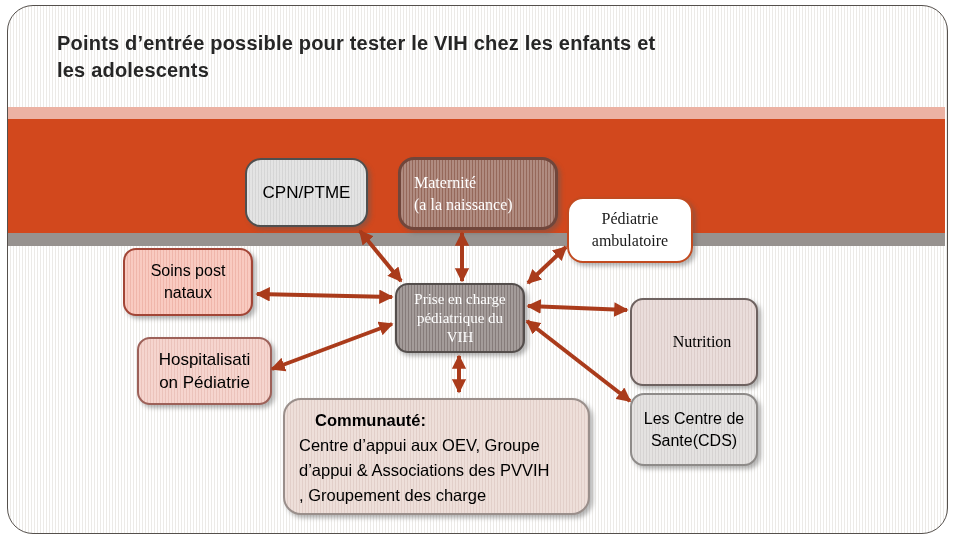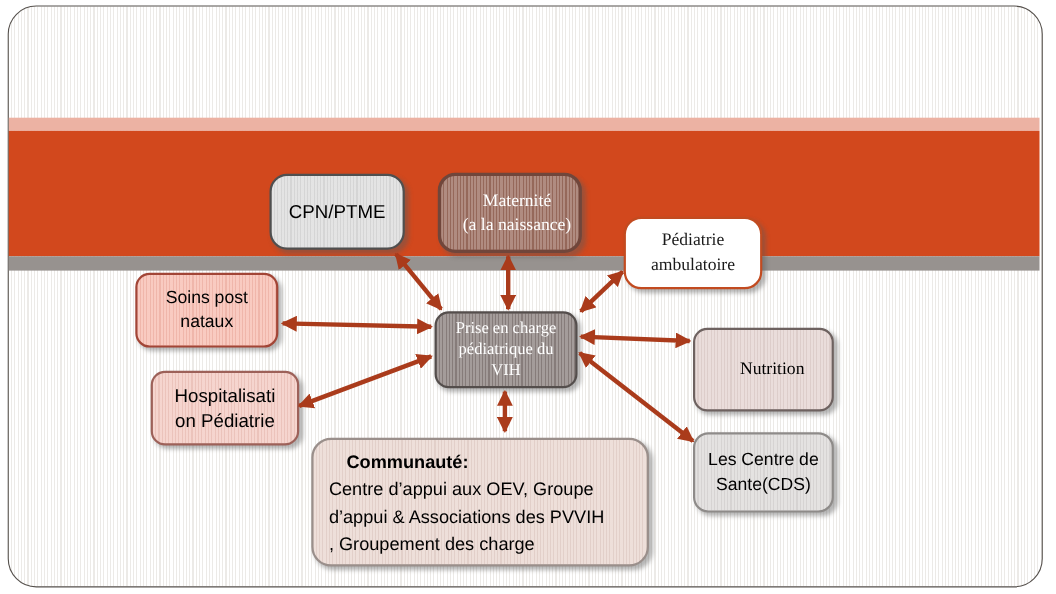--- a/index.html
+++ b/index.html
@@ -20,34 +20,34 @@
   .strip-gray{top:233px;height:13px;background:#97928F;}
 
   .node{position:absolute;display:flex;flex-direction:column;justify-content:center;
     text-align:center;box-sizing:border-box;box-shadow:3px 3px 4px rgba(90,90,90,.45);
     background-image:repeating-linear-gradient(90deg,rgba(255,255,255,.22) 0px,rgba(255,255,255,.22) 2px,rgba(0,0,0,.03) 2px,rgba(0,0,0,.03) 3px);}
   .node div{white-space:nowrap;}
 
   .node-cpn{left:245px;top:158px;width:123px;height:69px;
     background-color:#DCDCDC;border:2px solid #4F4F4F;border-radius:16px;
     font-size:17px;color:#000;}
-  .node-maternite{left:398px;top:157px;width:131px;height:73px;
+  .node-maternite{left:398px;top:157px;width:160px;height:73px;
     background-color:#9A6B5D;border:3px solid #70463B;border-radius:16px;
     color:#fff;font-family:"Liberation Serif",serif;font-size:16px;
-    text-align:center;padding-left:13px;line-height:22px;}
+    text-align:left;padding-left:13px;line-height:22px;}
   .node-pedamb{left:567px;top:197px;width:126px;height:66px;
     background-color:#ffffff;background-image:none;border:2px solid #C24B20;border-radius:16px;
     color:#1a1a1a;font-family:"Liberation Serif",serif;font-size:16px;line-height:22px;}
   .node-soins{left:123px;top:248px;width:130px;height:68px;
     background-color:#F7BCB0;border:2px solid #A24536;border-radius:13px;
     font-size:16px;color:#000;line-height:22px;}
   .node-center{left:395px;top:283px;width:130px;height:70px;
     background-color:#8A807E;border:2px solid #544E4C;border-radius:13px;
     color:#fff;font-family:"Liberation Serif",serif;font-weight:normal;font-size:15px;line-height:19px;}
-  .node-nutrition{left:630px;top:298px;width:128px;height:76px;
+  .node-nutrition{left:630px;top:298px;width:128px;height:88px;
     background-color:#E4D4D1;border:2px solid #6E6260;border-radius:13px;
     color:#000;font-family:"Liberation Serif",serif;font-size:16px;padding-left:16px;}
   .node-hosp{left:137px;top:337px;width:135px;height:68px;
     background-color:#F3C9C1;border:2px solid #9D6159;border-radius:13px;
     font-size:17px;color:#000;line-height:23px;}
   .node-comm{left:283px;top:398px;width:307px;height:117px;
     background-color:#E9D6CF;border:2px solid #9A8F8B;border-radius:18px;
     color:#000;font-size:16.5px;text-align:left;padding:8px 14px;
     justify-content:flex-start;line-height:25px;}
   .node-comm .head{font-weight:bold;padding-left:16px;}
@@ -56,20 +56,24 @@
     color:#000;font-family:Liberation Sans, sans-serif;font-size:16px;line-height:22px;}
 
   .arrows{position:absolute;left:0;top:0;pointer-events:none;}
 </style>
 </head>
 <body>
 
 <div class="stage">
   <div class="frame"></div>
 
+  <div class="title">
+    <span>Points d’entrée possible pour tester le VIH chez les enfants et</span>
+    <span>les adolescents</span>
+  </div>
 
   <div class="strip strip-pink"></div>
   <div class="strip strip-orange"></div>
   <div class="strip strip-gray"></div>
 
   <div class="node node-cpn">
     <div>CPN/PTME</div>
   </div>
 
   <div class="node node-maternite">

